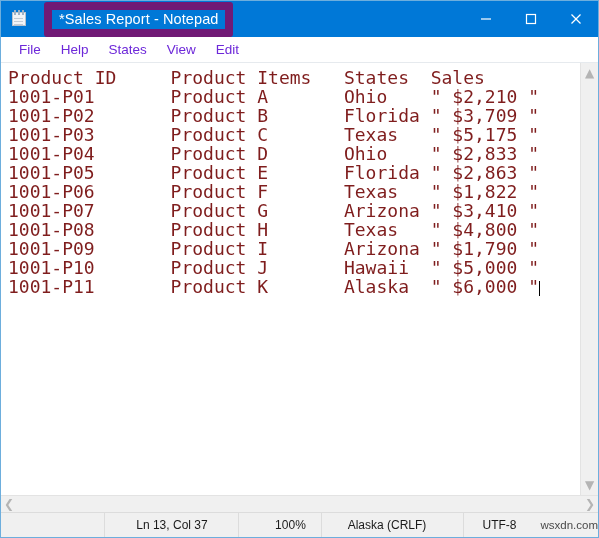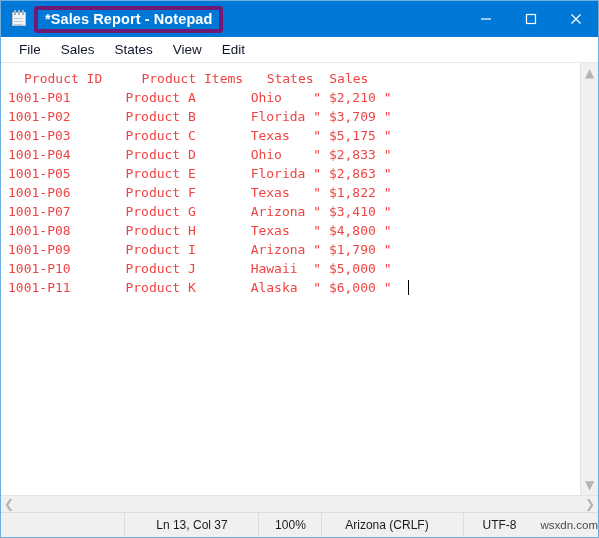--- a/index.html
+++ b/index.html
@@ -68,27 +68,26 @@
     left: 4px;
     width: 9px;
     height: 1px;
     background: #c3ccd6;
   }
   .app-icon .l1 { top: 8px; }
   .app-icon .l2 { top: 11px; }
   .app-icon .l3 { top: 14px; }
 
   .title-highlight {
-    border: 4px solid #701a75;
+    border: 8px solid #701a75;
     border-radius: 3px;
     padding: 1px 7px 2px 7px;
-    margin-left: 2px;
+    margin-left: 12px;
     line-height: 1;
     display: inline-block;
-    font-weight: bold;
   }
   .title-text {
     color: #ffffff;
     font-size: 14.5px;
     letter-spacing: 0.1px;
     white-space: nowrap;
   }
 
   .win-buttons {
     margin-left: auto;
@@ -109,21 +108,21 @@
   .menubar {
     height: 25px;
     background: #ffffff;
     display: flex;
     align-items: center;
     padding-left: 8px;
     flex: 0 0 auto;
   }
   .menu-item {
     font-size: 13.5px;
-    color: #0f172a;
+    color: #6d28d9;
     padding: 2px 10px 3px 10px;
     white-space: nowrap;
   }
 
   
   .editor-wrap {
     flex: 1 1 auto;
     display: flex;
     position: relative;
     min-height: 0;
@@ -131,25 +130,25 @@
   }
   .textarea {
     flex: 1 1 auto;
     background: #ffffff;
     padding: 6px 0 0 7px;
     overflow: hidden;
     position: relative;
   }
   .doc-text {
     font-family: "DejaVu Sans Mono", "Liberation Mono", monospace;
-    font-size: 13px;
+    font-size: 18px;
     line-height: 18px;
-    color: #ef4444;
+    color: #7f1d1d;
     white-space: pre;
-    margin: 16px;
+    margin: 0;
     letter-spacing: 0px;
   }
   .caret {
     display: inline-block;
     width: 1px;
     height: 15px;
     background: #000000;
     vertical-align: -3px;
     margin-left: 0px;
   }
@@ -209,21 +208,21 @@
     flex: 0 0 170px;
   }
   .status-cell {
     display: flex;
     align-items: center;
     justify-content: center;
     border-left: 1px solid #dcdcdc;
     white-space: nowrap;
   }
   .cell-ln   { flex: 0 0 133px; }
-  .cell-zoom { flex: 0 0 62px; }
+  .cell-zoom { flex: 0 0 62px; padding-left: 20px; }
   .cell-eol  { flex: 0 0 129px; }
   .cell-enc  { flex: 0 0 70px; margin-left: 12px; }
   .cell-mark {
     flex: 1 1 auto;
     justify-content: flex-start;
     padding-left: 6px;
     border-left: none;
     color: #4a4a4a;
     font-size: 11.5px;
     position: relative;
@@ -263,21 +262,21 @@
         <svg width="12" height="12" viewBox="0 0 12 12">
             <line x1="1.5" y1="1.5" x2="10.5" y2="10.5" stroke="#ffffff" stroke-width="1.2"></line>
             <line x1="10.5" y1="1.5" x2="1.5" y2="10.5" stroke="#ffffff" stroke-width="1.2"></line>
           </svg>
       </div>
     </div>
   </div>
 
   <div class="menubar">
     <div class="menu-item">File</div>
-    <div class="menu-item">Sales</div>
+    <div class="menu-item">Help</div>
     <div class="menu-item">States</div>
     <div class="menu-item">View</div>
     <div class="menu-item">Edit</div>
   </div>
 
   <div class="editor-wrap">
     <div class="textarea"><span class="doc-text">Product ID     Product Items   States  Sales
 1001-P01       Product A       Ohio    " $2,210 "
 1001-P02       Product B       Florida " $3,709 "
 1001-P03       Product C       Texas   " $5,175 "
@@ -298,21 +297,21 @@
 
   <div class="hscroll">
     <span class="chev">❮</span>
     <span class="chev">❯</span>
   </div>
 
   <div class="statusbar">
     <div class="status-spacer"></div>
     <div class="status-cell cell-ln">Ln 13, Col 37</div>
     <div class="status-cell cell-zoom">100%</div>
-    <div class="status-cell cell-eol">Arizona (CRLF)</div>
+    <div class="status-cell cell-eol">Alaska (CRLF)</div>
     <div class="status-cell cell-enc">UTF-8</div>
     <div class="status-cell cell-mark">
       <span>wsxdn.com</span>
 
     </div>
   </div>
 
 </div>
 
 </body></html>

